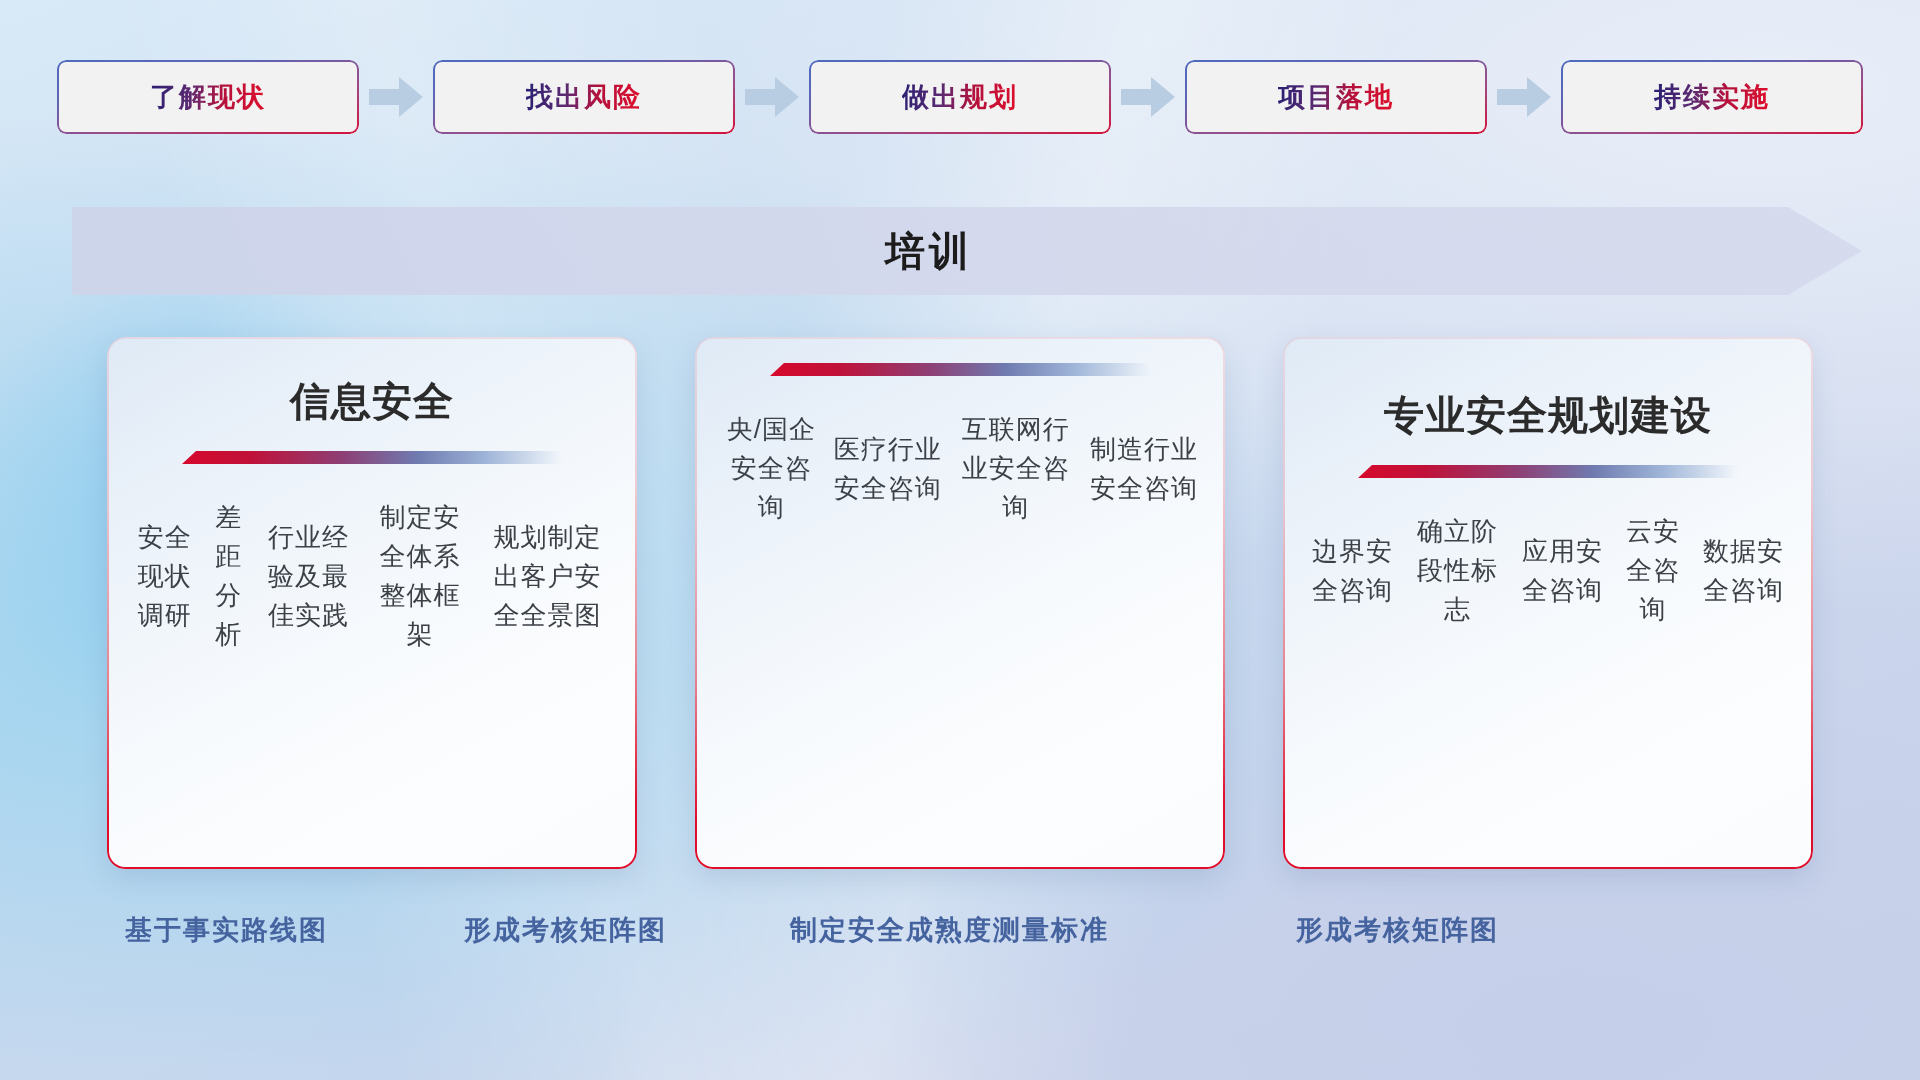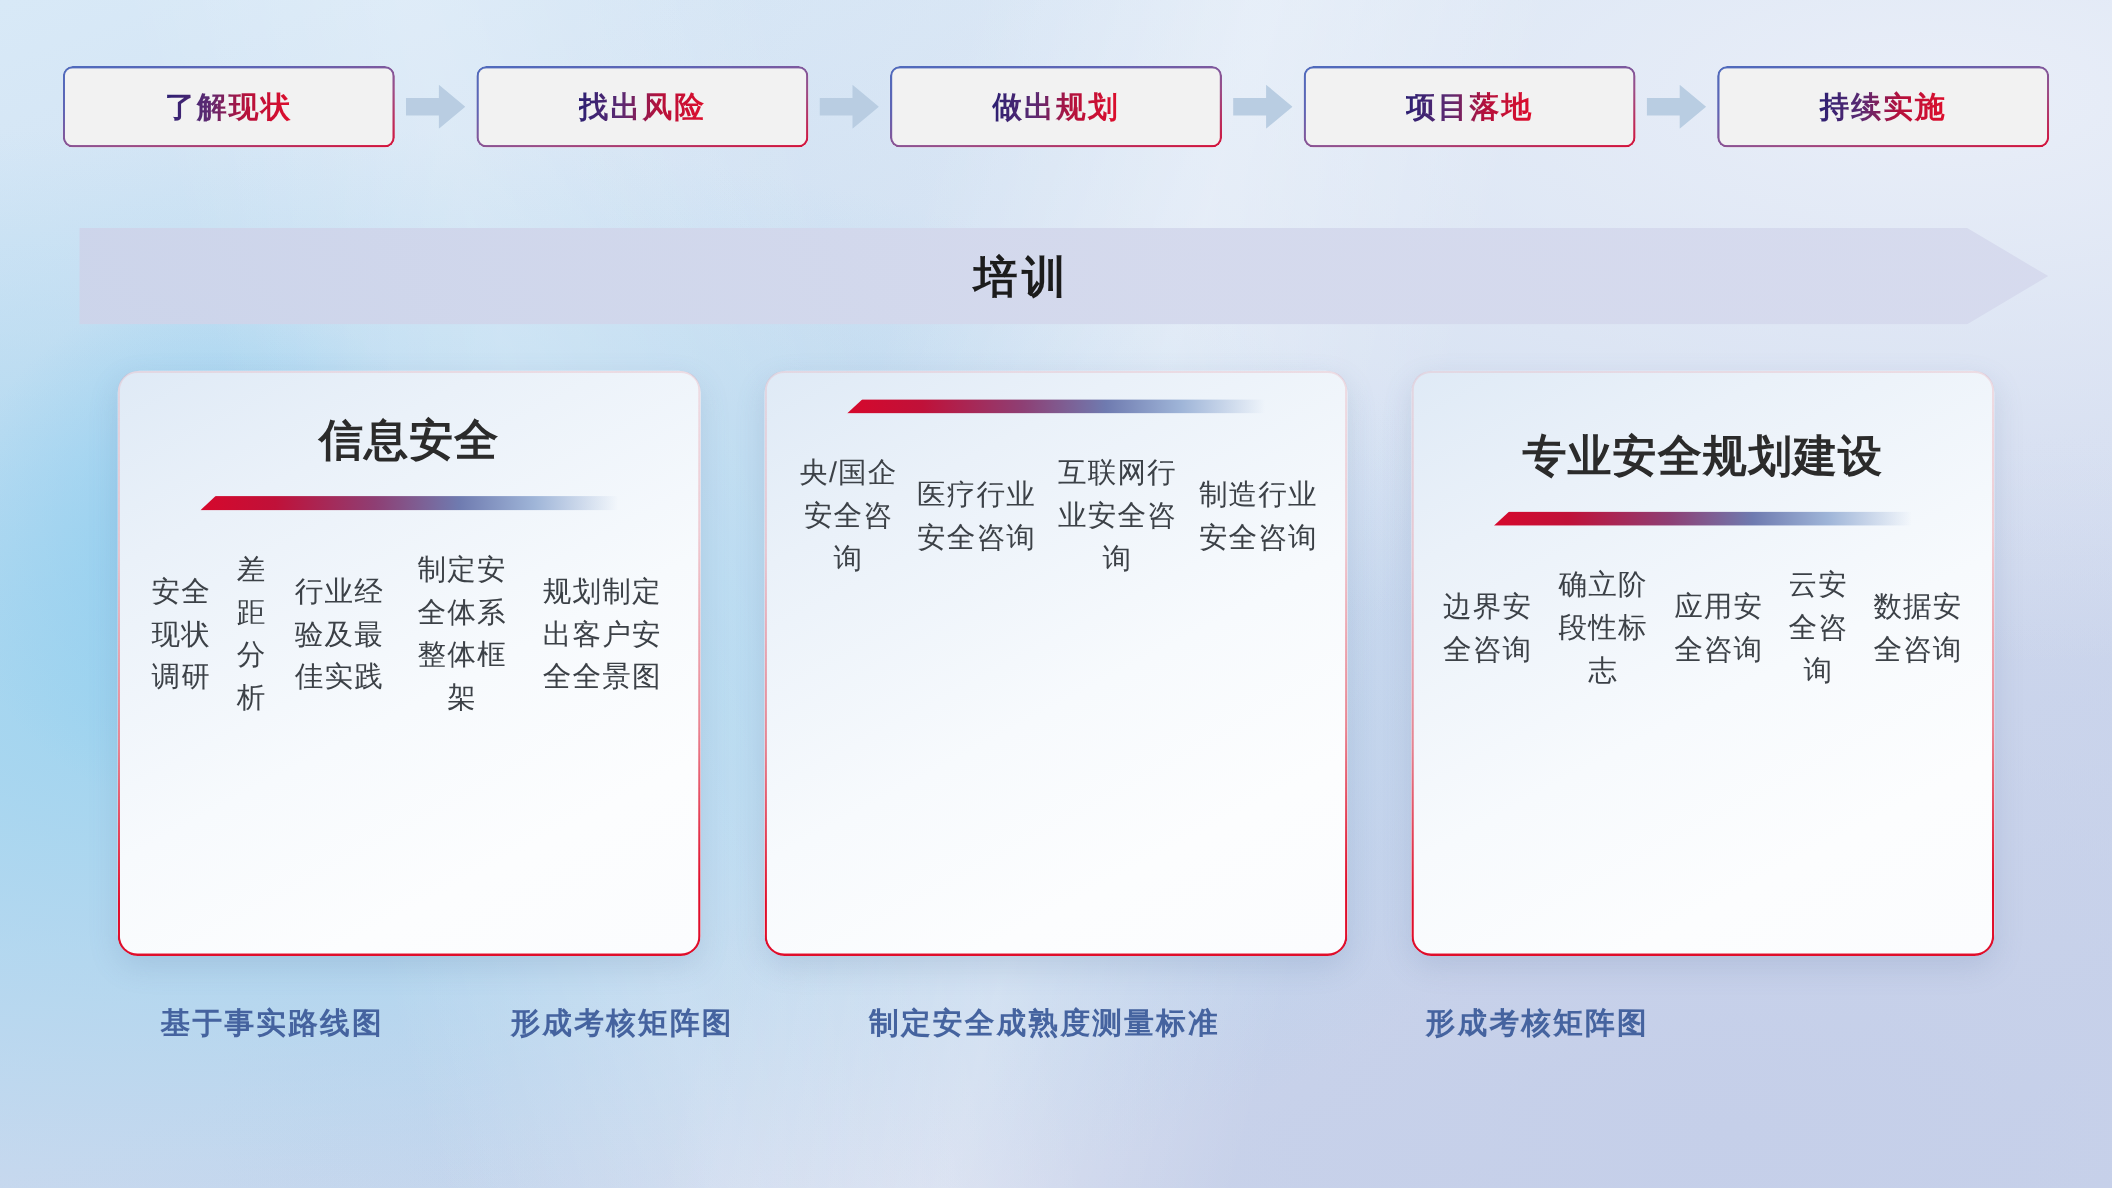--- a/index.html
+++ b/index.html
@@ -141,21 +141,21 @@
 
   
   #footer-labels{
     position:absolute; left:0; right:0; top:912px; height:48px;
   }
   .foot-label{
     position:absolute; top:0;
     font-size:27px; font-weight:bold; color:#45639f; letter-spacing:2px;
     white-space:nowrap;
   }
-  .fl-0{ left:146px; }
+  .fl-0{ left:125px; }
   .fl-1{ left:464px; }
   .fl-2{ left:790px; }
   .fl-3{ left:1296px; }
 </style>
 </head>
 <body>
 
 <div id="bg-base"></div>
 <div id="bg-left-glow"></div>
 <div id="bg-sheen"></div>

